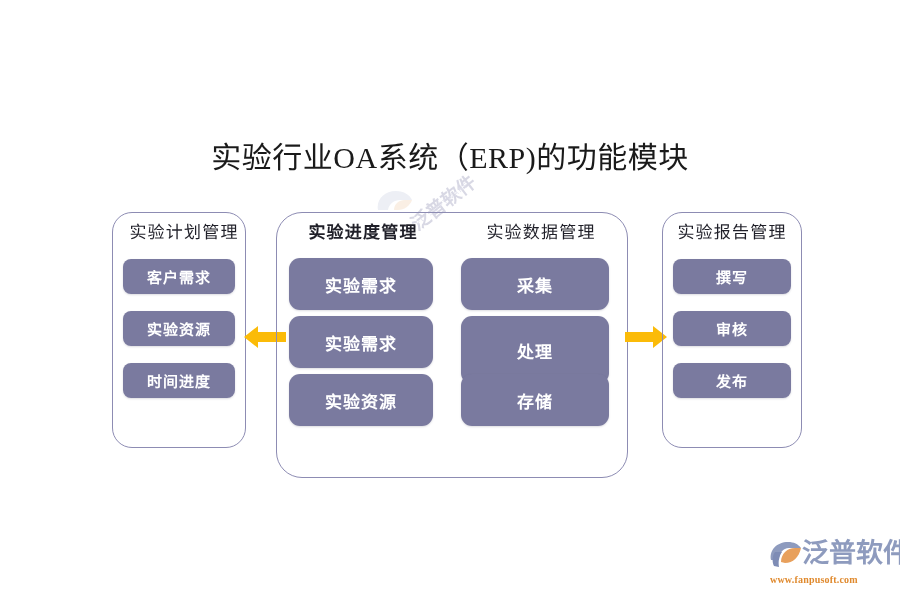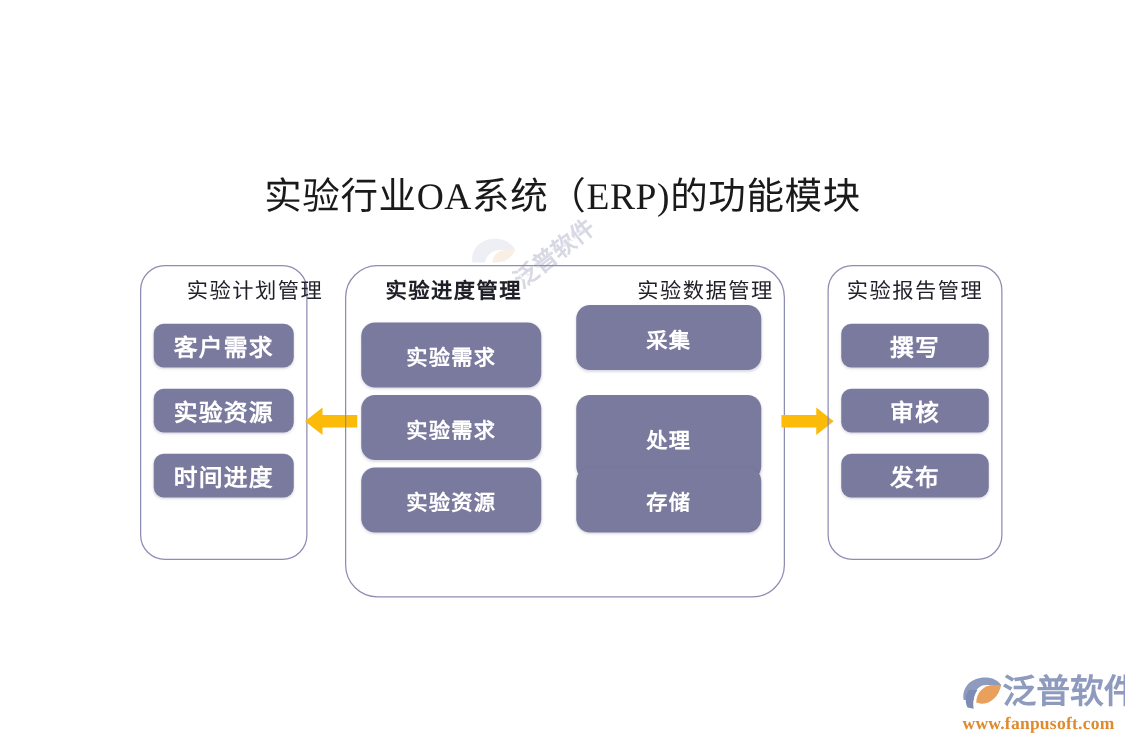--- a/index.html
+++ b/index.html
@@ -112,21 +112,21 @@
     display: flex;
     align-items: center;
     justify-content: center;
     font-family: "Liberation Sans", "DejaVu Sans", sans-serif;
     font-weight: bold;
     letter-spacing: 1px;
     white-space: nowrap;
     box-shadow: 0 1px 2px rgba(60,60,90,0.18);
   }
   .item-side {
-    font-size: 19px;
+    font-size: 15px;
     border-radius: 8px;
   }
   .item-mid {
     font-size: 17px;
     border-radius: 11px;
   }
 
   
   .arrow {
     position: absolute;
@@ -157,21 +157,21 @@
     font-weight: bold;
     color: #8e9bbe;
     letter-spacing: 0px;
     white-space: nowrap;
   }
   .logo-url {
     position: absolute;
     left: 2px;
     top: 33px;
     font-family: "Liberation Serif", "DejaVu Serif", serif;
-    font-size: 14px;
+    font-size: 10px;
     line-height: 17px;
     font-weight: bold;
     color: #e08a2e;
     letter-spacing: 0.2px;
     white-space: nowrap;
   }
 </style>
 </head>
 <body>
 
@@ -183,41 +183,41 @@
     <svg class="wm-mark" viewBox="0 0 44 30">
       <path d="M4 22 C2 12 10 3 22 3 C30 3 36 7 38 12 L26 12 C20 12 15 16 14 22 Z" fill="#9aa6c8"></path>
       <path d="M20 22 C20 16 25 12 31 12 L38 12 C36 18 30 22 24 22 Z" fill="#e2a86a"></path>
     </svg>
     <div class="wm-text">泛普软件</div>
     <div class="wm-sub">FANPU SOFTWARE</div>
   </div>
 
   <div class="panel panel-side" style="left:112px; top:212px; width:134px; height:236px;">
   </div>
-  <div class="panel-header" style="left:112px; top:222px; width:144px;margin-left:20px;">实验计划管理</div>
+  <div class="panel-header" style="left:112px; top:222px; width:144px;">实验计划管理</div>
 
   <div class="item-box item-side" style="left:123px; top:259px; width:112px; height:35px;">客户需求</div>
   <div class="item-box item-side" style="left:123px; top:311px; width:112px; height:35px;">实验资源</div>
   <div class="item-box item-side" style="left:123px; top:363px; width:112px; height:35px;">时间进度</div>
 
   <svg class="arrow" style="left:244px; top:323px; width:42px; height:28px;" viewBox="0 0 42 28">
     <polygon points="0,14 14,3 14,9 42,9 42,19 14,19 14,25" fill="#fbbb08"></polygon>
   </svg>
 
   <div class="panel panel-middle" style="left:276px; top:212px; width:352px; height:266px;">
   </div>
 
   <div class="panel-header" style="left:285px; top:222px; width:156px;font-weight:bold;">实验进度管理</div>
-  <div class="panel-header" style="left:463px; top:222px; width:156px;text-align:right;">实验数据管理</div>
+  <div class="panel-header" style="left:463px; top:222px; width:156px;">实验数据管理</div>
 
   <div class="item-box item-mid" style="left:289px; top:258px; width:144px; height:52px;">实验需求</div>
   <div class="item-box item-mid" style="left:289px; top:316px; width:144px; height:52px;">实验需求</div>
   <div class="item-box item-mid" style="left:289px; top:374px; width:144px; height:52px;">实验资源</div>
 
-  <div class="item-box item-mid" style="left:461px; top:244px; width:148px; height:52px;">采集</div>
+  <div class="item-box item-mid" style="left:461px; top:258px; width:148px; height:52px;">采集</div>
   <div class="item-box item-mid" style="left:461px; top:316px; width:148px; height:68px;">处理</div>
   <div class="item-box item-mid" style="left:461px; top:374px; width:148px; height:52px;">存储</div>
 
   <svg class="arrow" style="left:625px; top:323px; width:42px; height:28px;" viewBox="0 0 42 28">
     <polygon points="42,14 28,3 28,9 0,9 0,19 28,19 28,25" fill="#fbbb08"></polygon>
   </svg>
 
   <div class="panel panel-side" style="left:662px; top:212px; width:140px; height:236px;">
   </div>
   <div class="panel-header" style="left:662px; top:222px; width:140px;">实验报告管理</div>

